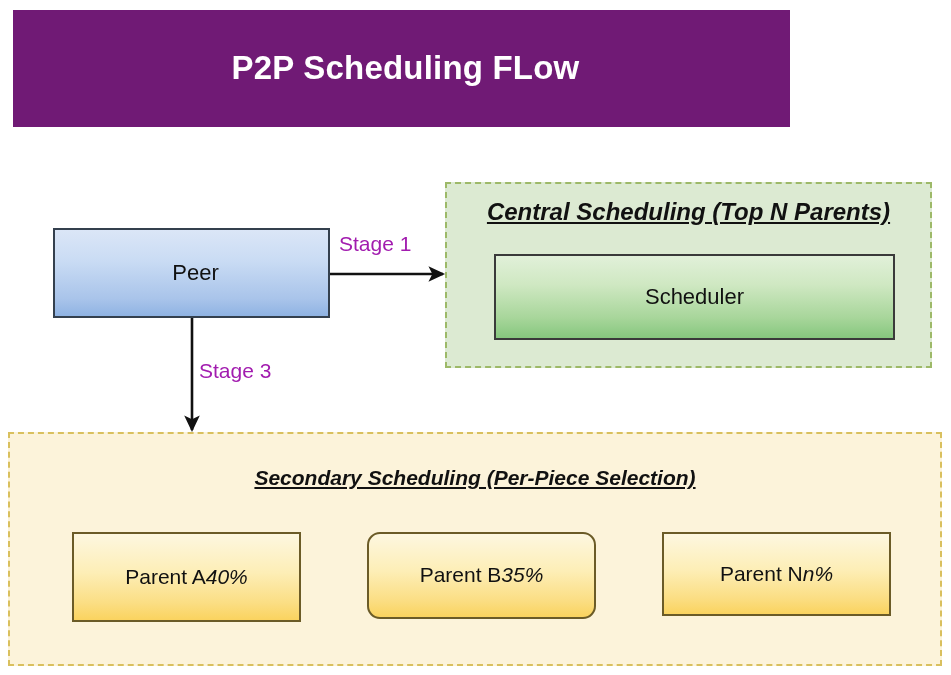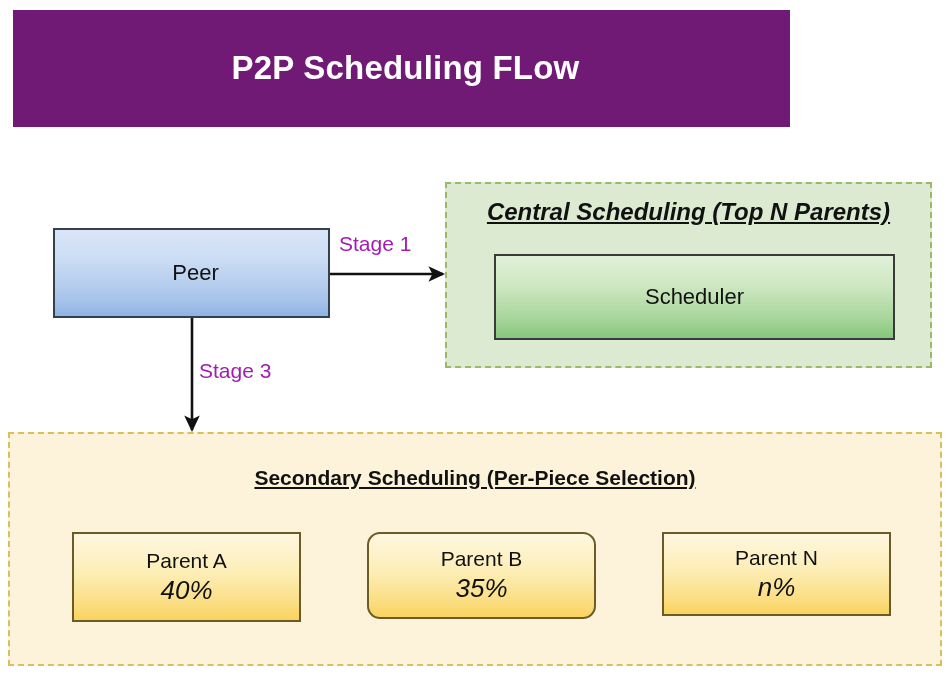--- a/index.html
+++ b/index.html
@@ -130,41 +130,42 @@
     border: 2px dashed #d9c05e;
     box-sizing: border-box;
   }
   .orange-title {
     position: absolute;
     left: 0;
     right: 0;
     top: 32px;
     text-align: center;
     font-size: 21px;
+    font-style: italic;
     font-weight: bold;
     color: #111111;
     text-decoration: underline;
   }
   .parent-box {
     position: absolute;
     border: 2px solid #6b5b27;
     background: linear-gradient(to bottom, #fdf7e0 0%, #fdeeb6 45%, #fbde84 80%, #fad35f 100%);
     box-sizing: border-box;
     display: flex;
-    flex-direction: column;
+    flex-direction: row;
     align-items: center;
     justify-content: center;
   }
   .parent-name {
     font-size: 21px;
     color: #111111;
     line-height: 1.25;
   }
   .parent-pct {
-    font-size: 26px;
+    font-size: 21px;
     font-style: italic;
     color: #111111;
     line-height: 1.25;
   }
   .pbox-a { left: 62px;  top: 98px;  width: 229px; height: 90px; }
   .pbox-b { left: 357px; top: 98px;  width: 229px; height: 87px; border-radius: 13px; }
   .pbox-n { left: 652px; top: 98px;  width: 229px; height: 84px; }
 </style>
 </head>
 <body>

